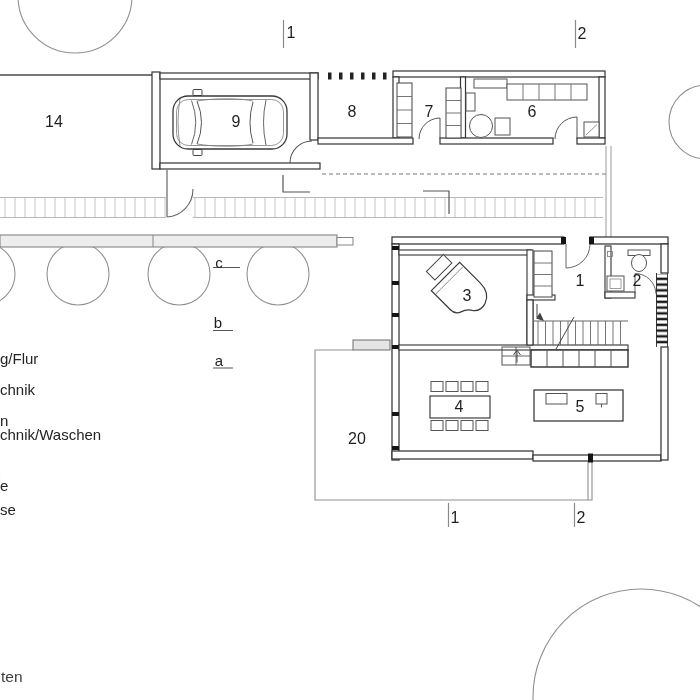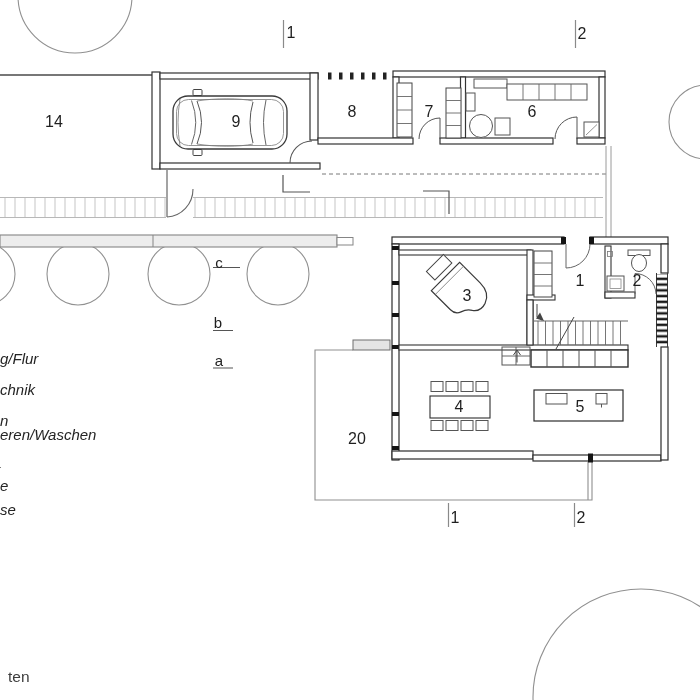--- a/index.html
+++ b/index.html
@@ -9,24 +9,24 @@
   }
   #plan-svg{position:absolute;left:0;top:0;}
   .lbl{
     position:absolute;transform:translate(-50%,-50%);
     font-size:16px;color:#1f1f1f;white-space:nowrap;line-height:1;
   }
   .marker-lbl{font-size:16px;}
   .detail-lbl{font-size:15px;}
   .frag{
     position:absolute;left:0;font-size:15px;color:#242424;
-    white-space:nowrap;line-height:1;font-style:italic;
+    white-space:nowrap;line-height:1;
   }
   .caption{
-    position:absolute;font-size:15.5px;color:#3d3d3d;line-height:1;padding-left:7px;
+    position:absolute;font-size:15.5px;color:#3d3d3d;line-height:1;
   }
 </style>
 </head>
 <body>
 
 <div id="canvas">
 
 <svg id="plan-svg" width="700" height="700" viewBox="0 0 700 700">
   <defs>
     <pattern id="hatchTicks" width="10" height="21" patternUnits="userSpaceOnUse">
@@ -244,20 +244,20 @@
   <div class="lbl marker-lbl" style="left:455px;top:518px">1</div>
   <div class="lbl marker-lbl" style="left:581px;top:518px">2</div>
 
   <div class="lbl detail-lbl" style="left:219px;top:262px">c</div>
   <div class="lbl detail-lbl" style="left:218px;top:322px">b</div>
   <div class="lbl detail-lbl" style="left:219px;top:360px">a</div>
 
   <div class="frag" style="top:351px">g/Flur</div>
   <div class="frag" style="top:382px">chnik</div>
   <div class="frag" style="top:413px">n</div>
-  <div class="frag" style="top:427px">eren/Waschen</div>
+  <div class="frag" style="top:427px">chnik/Waschen</div>
   <div class="frag" style="top:462px;left:-4px">t</div>
   <div class="frag" style="top:478px">e</div>
   <div class="frag" style="top:502px">se</div>
 
   <div class="caption" style="left:1px;top:669px">ten</div>
 
 </div>
 
 </body></html>

